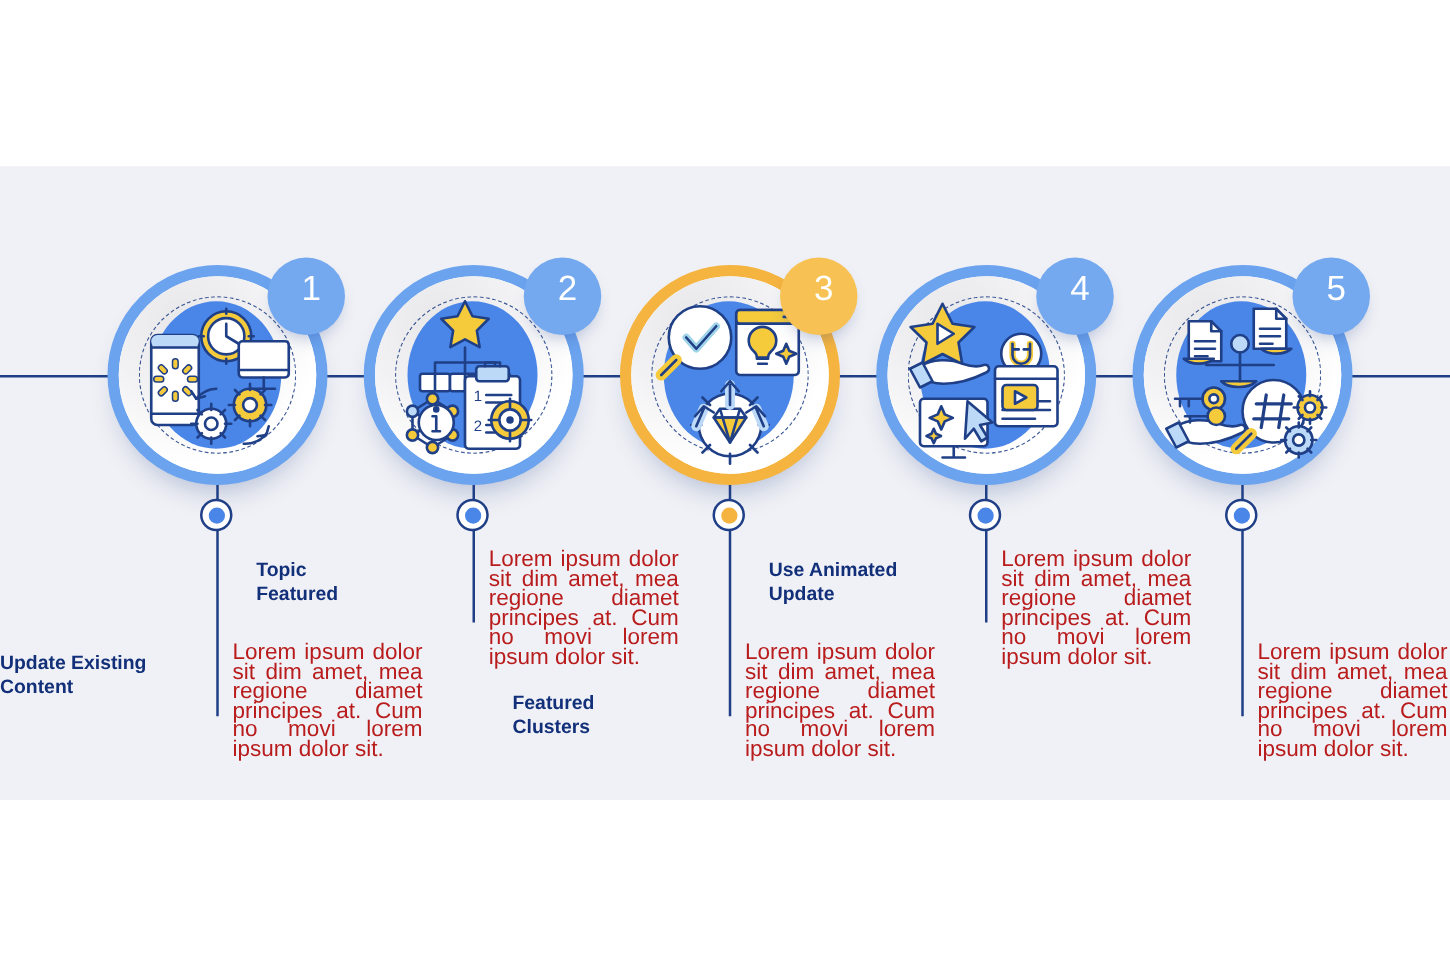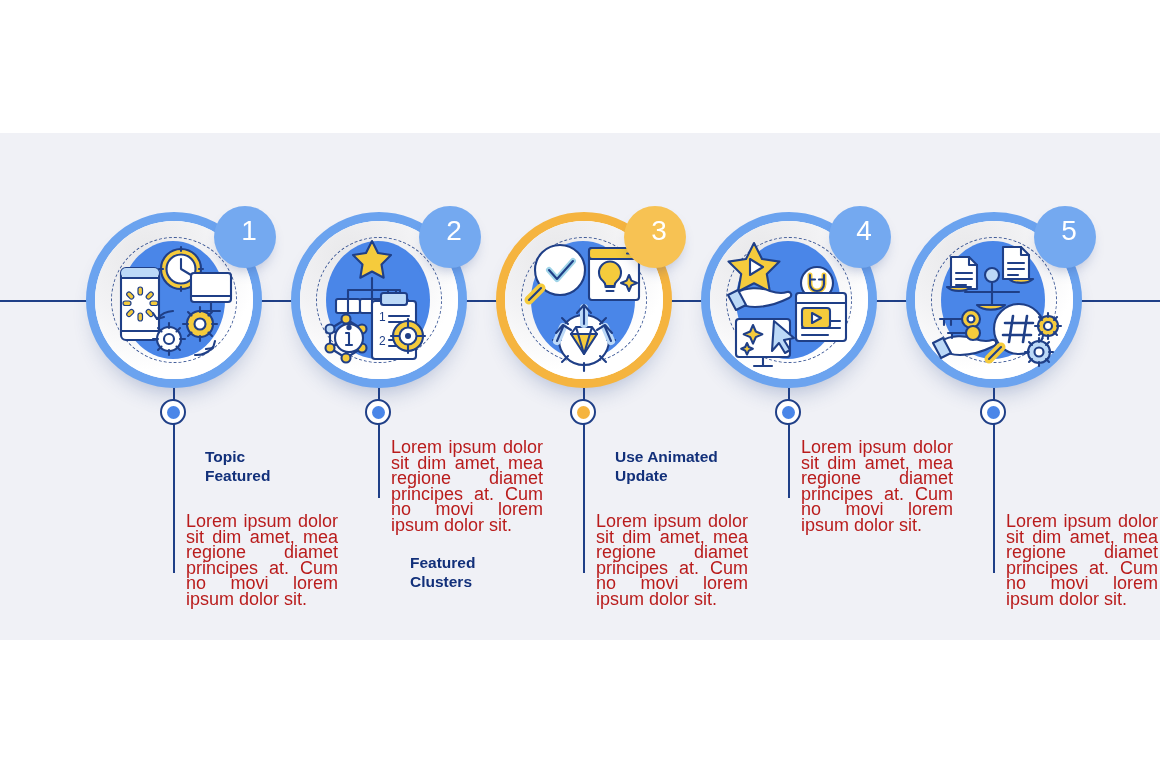--- a/index.html
+++ b/index.html
@@ -348,20 +348,24 @@
   <div class="stem" style="left:788px;top:388px;height:110px;"></div>
   <div class="dot" style="left:775px;top:399px;">
       <i></i>
     </div>
 
   <div class="stem" style="left:993px;top:388px;height:185px;"></div>
   <div class="dot" style="left:980px;top:399px;">
       <i></i>
     </div>
 
+  <div class="title" style="left:0px;top:522px;width:160px;">
+    <div>Update Existing</div>
+    <div>Content</div>
+  </div>
   <div class="body" style="left:186px;top:514px;">Lorem ipsum dolor sit dim amet, mea regione diamet principes at. Cum no movi lorem ipsum dolor sit.</div>
 
   <div class="title" style="left:205px;top:448px;width:160px;">
     <div>Topic</div>
     <div>Featured</div>
   </div>
   <div class="body" style="left:391px;top:440px;">Lorem ipsum dolor sit dim amet, mea regione diamet principes at. Cum no movi lorem ipsum dolor sit.</div>
 
   <div class="title" style="left:410px;top:554px;width:160px;">
     <div>Featured</div>

